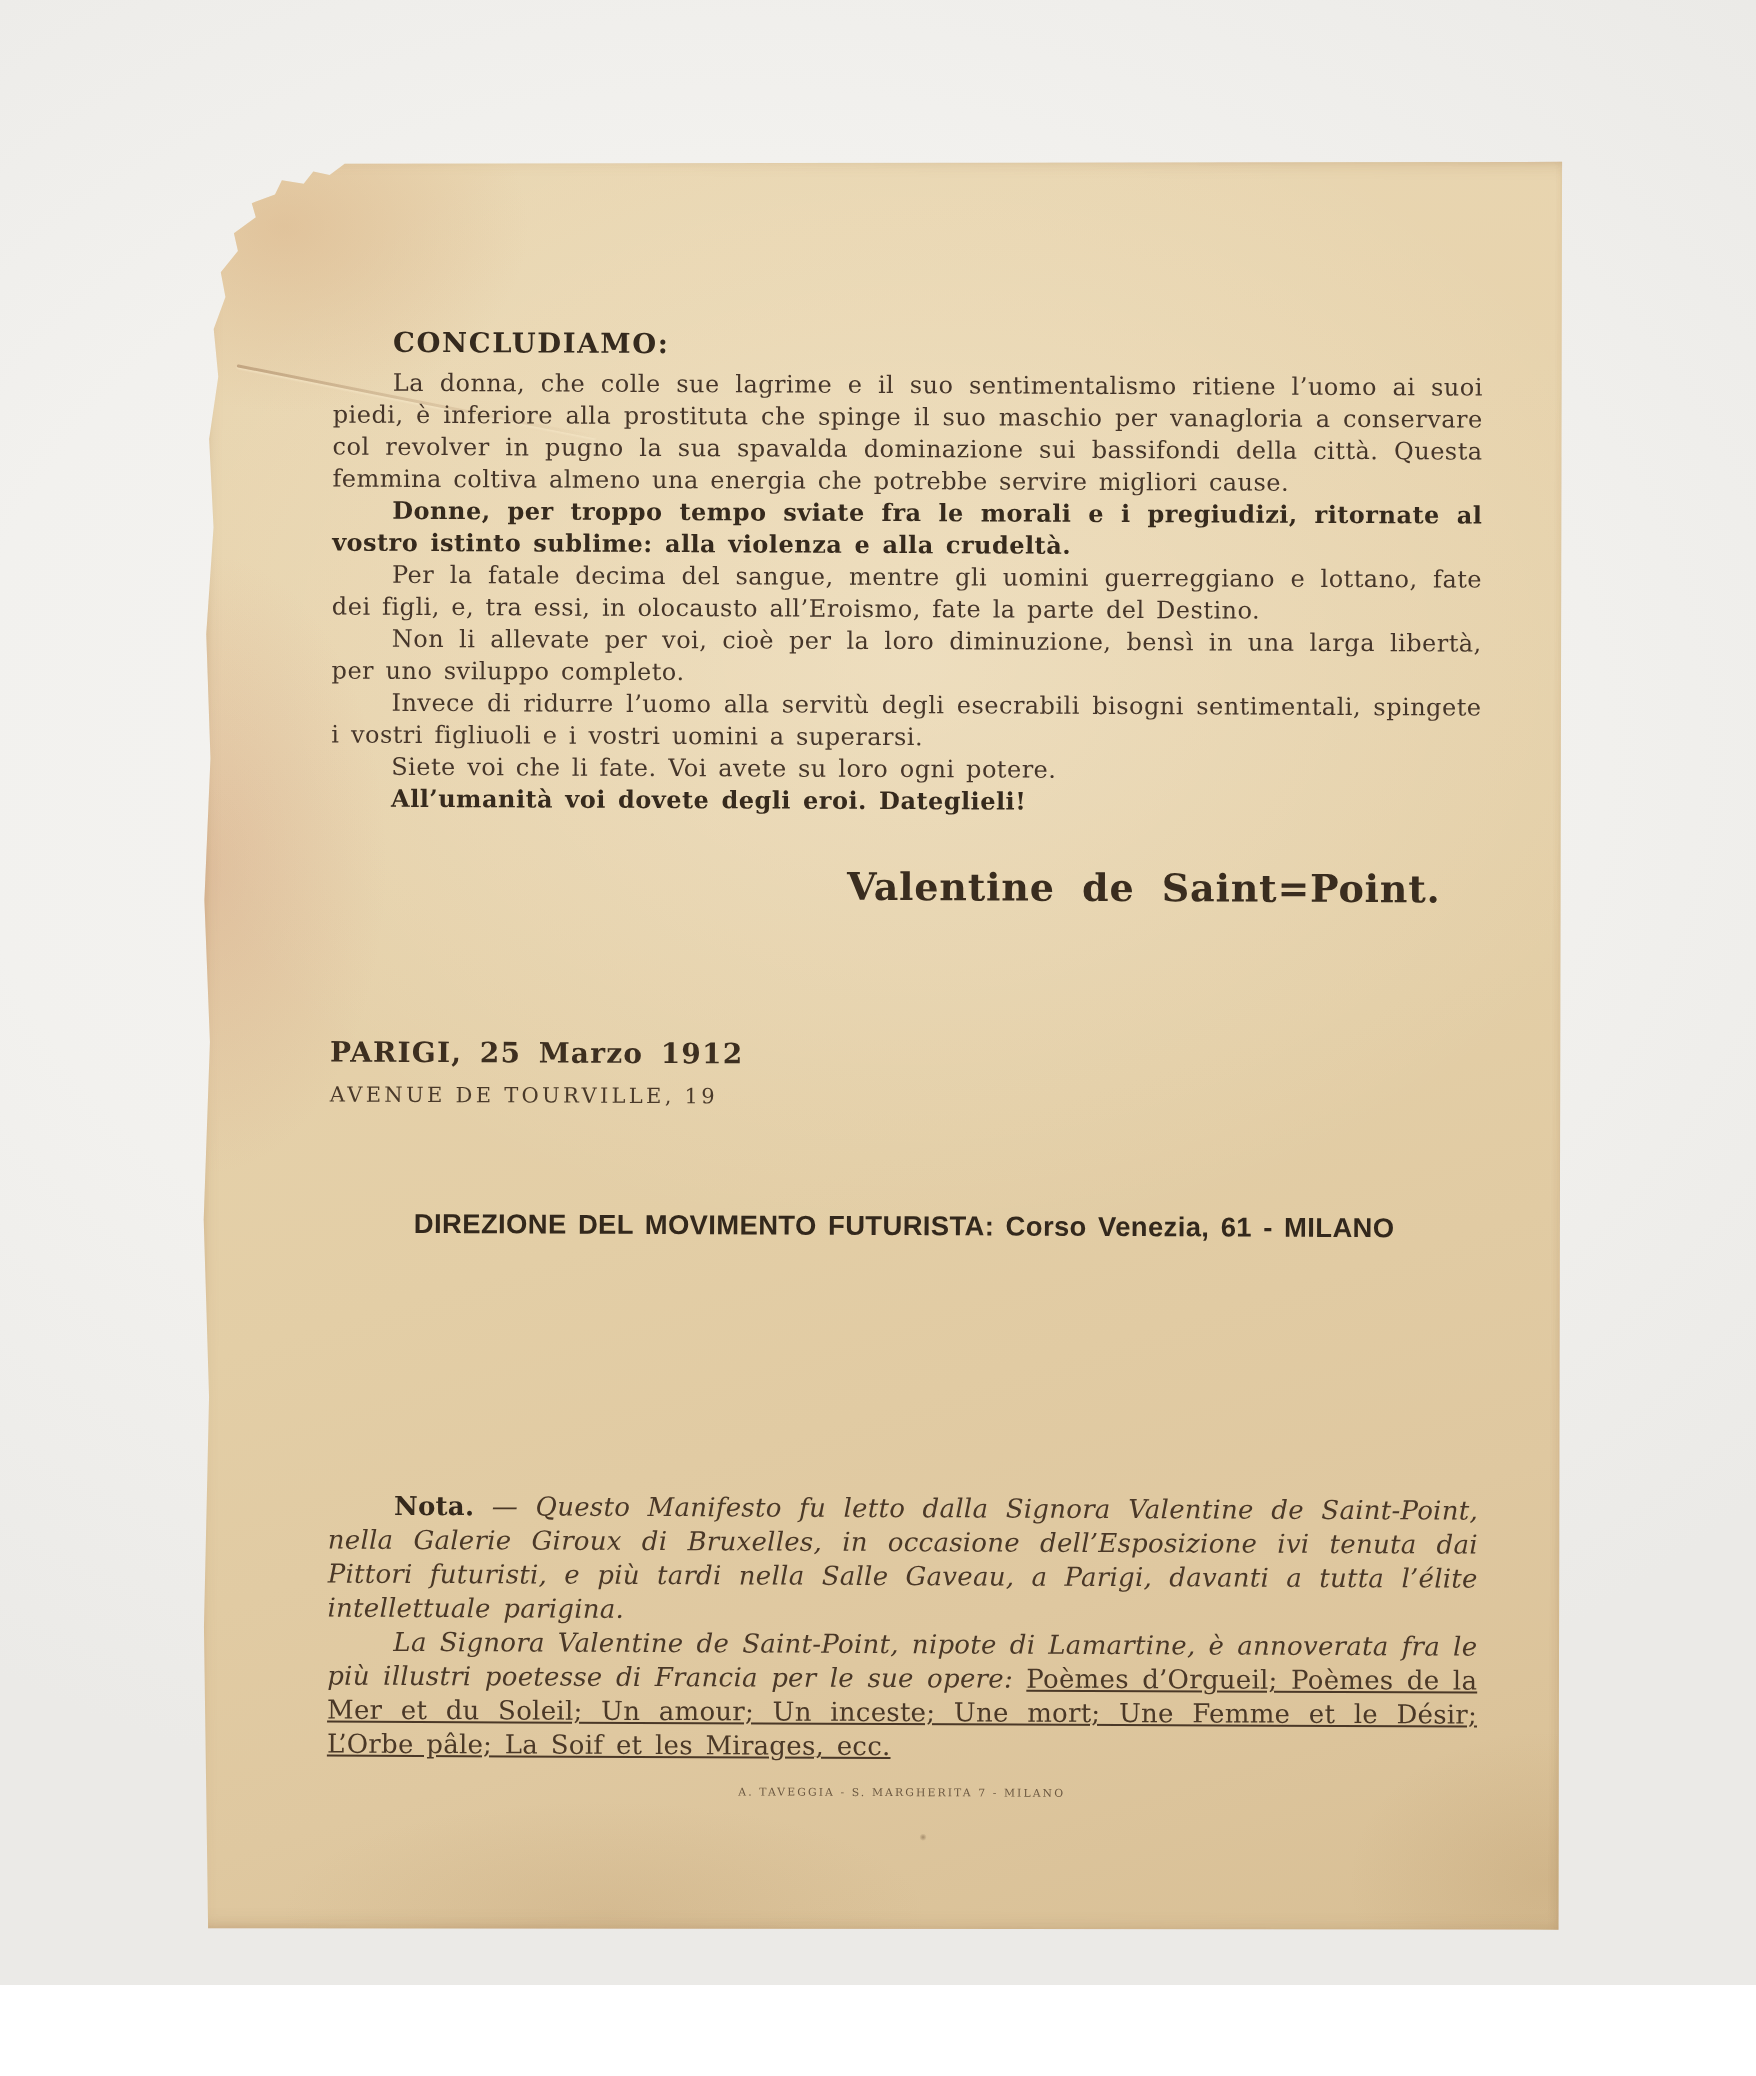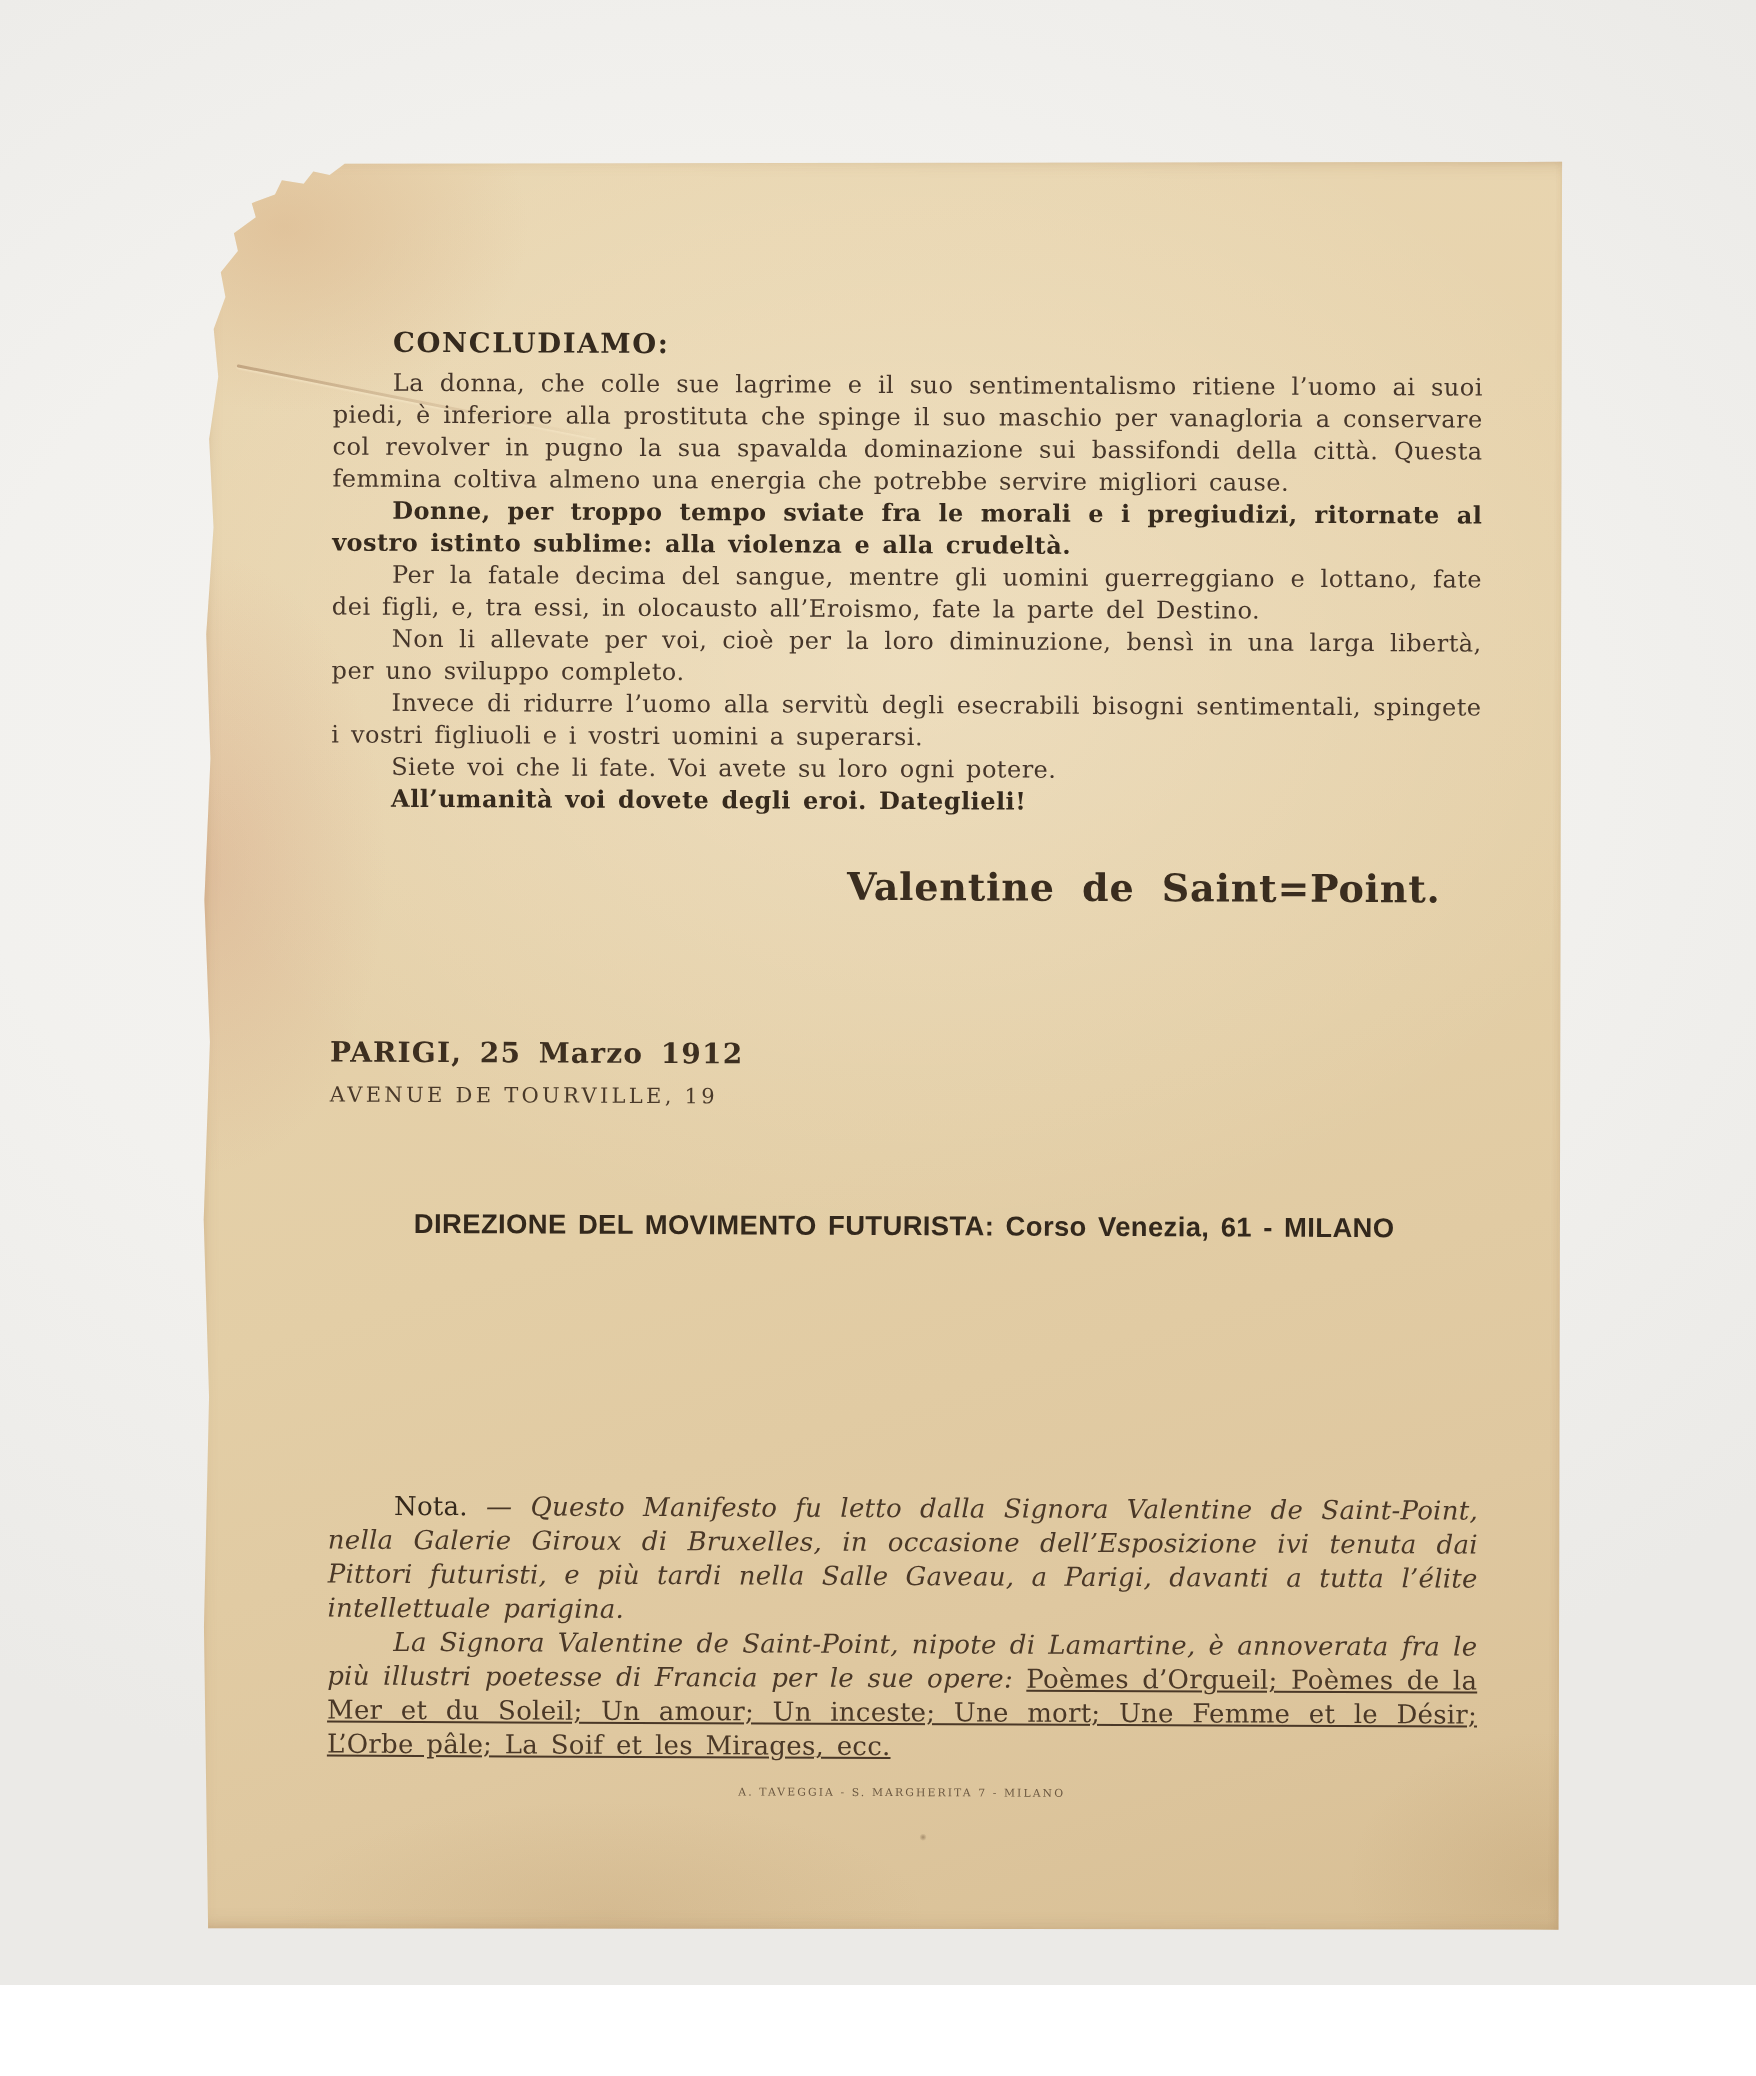--- a/index.html
+++ b/index.html
@@ -146,21 +146,21 @@
     line-height: 34px;
     font-style: italic;
     letter-spacing: 0.01em;
     word-spacing: 0.16em;
     text-align: justify;
     text-indent: 66px;
     color: #4a3827;
   }
   .nota-label {
     font-style: normal;
-    font-weight: 400;
+    font-weight: 700;
     color: #35291c;
   }
   .nota-roman {
     font-style: normal;
     text-decoration: underline;
   }
   .imprint {
     margin: 23px 0 0 0;
     font-size: 10.8px;
     line-height: 13.3px;

